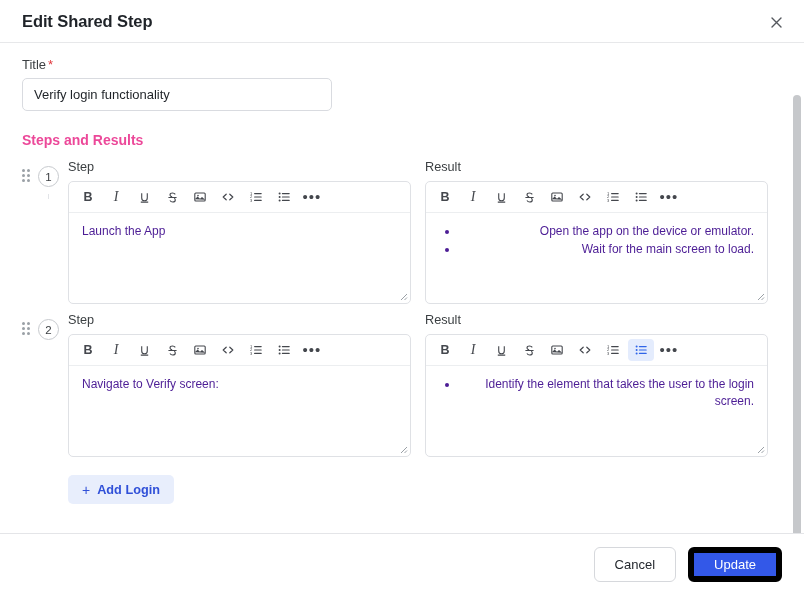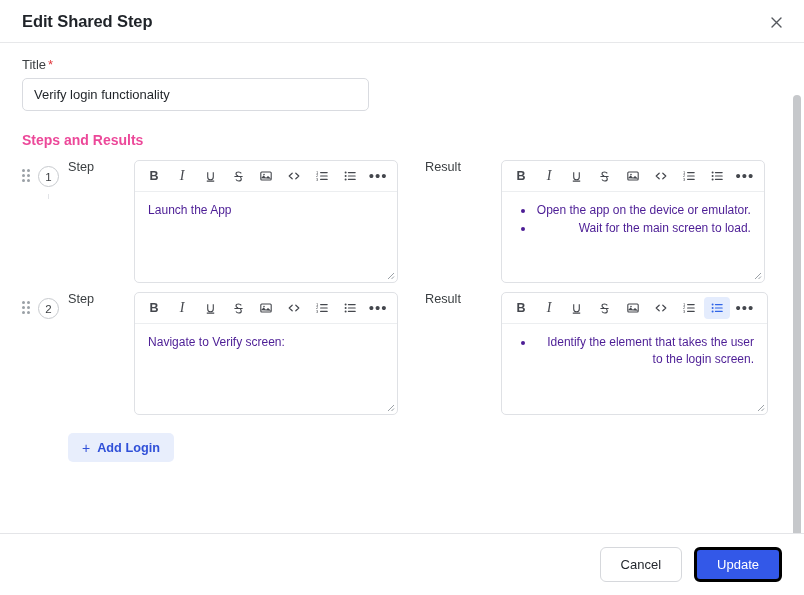--- a/index.html
+++ b/index.html
@@ -57,21 +57,21 @@
 
   .field-label {
     font-size: 13px;
     color: #3c4043;
     margin-bottom: 6px;
     display: block;
   }
   .req-star { color: #e0393e; margin-left: 2px; }
 
   .title-input {
-    width: 347px;
+    width: 310px;
     height: 33px;
     border: 1px solid #d9dbe0;
     border-radius: 5px;
     padding: 0 11px;
     font-size: 13px;
     font-family: "Liberation Sans", sans-serif;
     color: #1f2328;
     background: #fff;
     outline: none;
   }
@@ -130,21 +130,21 @@
     position: absolute;
     left: 26px;
     top: 34px;
     bottom: -12px;
     width: 1px;
     background: #e2e4e8;
   }
 
   .pane {
     display: flex;
-    gap: 40px;
+    flex-direction: column;
   }
   .pane.step-pane { width: 343px; flex: 0 0 343px; margin-right: 14px; }
   .pane.result-pane { width: 343px; flex: 0 0 343px; }
 
   .pane-label {
     font-size: 12.7px;
     color: #3c4043;
     margin-bottom: 6px;
     height: 15px;
   }
@@ -259,21 +259,21 @@
     cursor: pointer;
     padding: 0 20px;
   }
   .btn-cancel {
     background: #fff;
     border: 1px solid #d6d8dc;
     color: #24282e;
   }
   .btn-update {
     background: #3358e8;
-    border: 3px solid #000000;
+    border: 6px solid #000000;
     color: #fff;
   }
 </style>
 </head>
 <body>
 
 <div class="dialog">
 
   <div class="dlg-header">
     <div class="dlg-title">Edit Shared Step</div>

